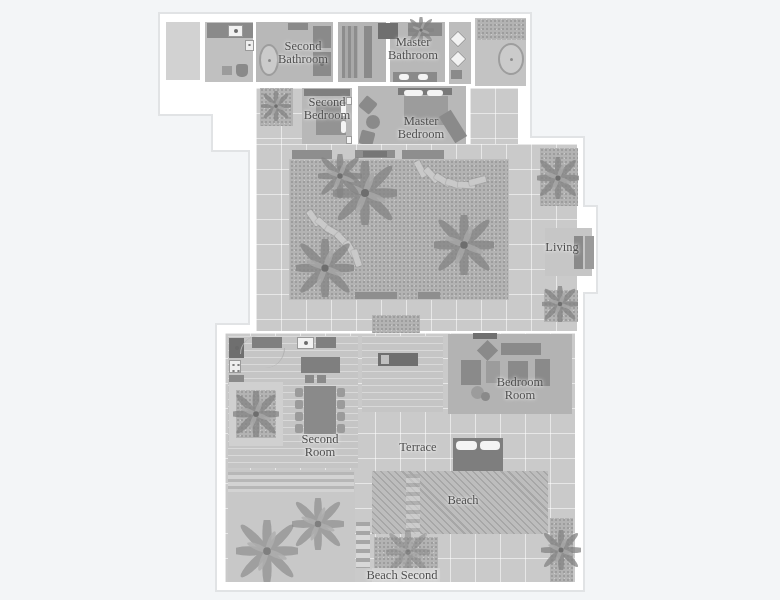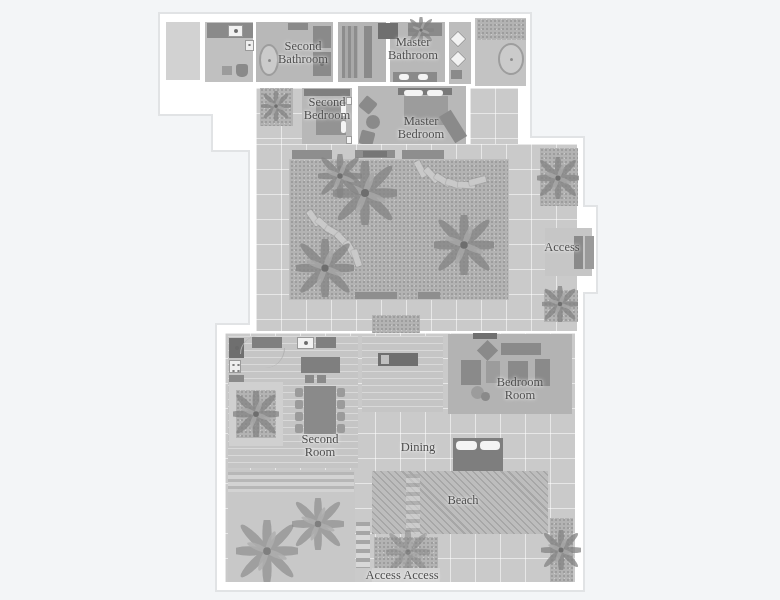--- a/index.html
+++ b/index.html
@@ -284,34 +284,34 @@
     </div>
     <div class="lbl" style="left:327px;top:96px">
       <span>Second</span>
         <span>Bedroom</span>
     </div>
     <div class="lbl" style="left:421px;top:115px">
       <span>Master</span>
         <span>Bedroom</span>
     </div>
     <div class="lbl" style="left:562px;top:241px">
-      <span>Access</span>
+      <span>Living</span>
     </div>
     <div class="lbl" style="left:520px;top:376px">
       <span>Bedroom</span>
         <span>Room</span>
     </div>
     <div class="lbl" style="left:320px;top:433px">
       <span>Second</span>
         <span>Room</span>
     </div>
     <div class="lbl" style="left:418px;top:441px">
-      <span>Dining</span>
+      <span>Terrace</span>
     </div>
     <div class="lbl" style="left:463px;top:494px">
       <span>Beach</span>
     </div>
     <div class="lbl" style="left:402px;top:569px">
-      <span>Access Access</span>
+      <span>Beach Second</span>
     </div>
 
   </div>
 </div>
 
 </body></html>

